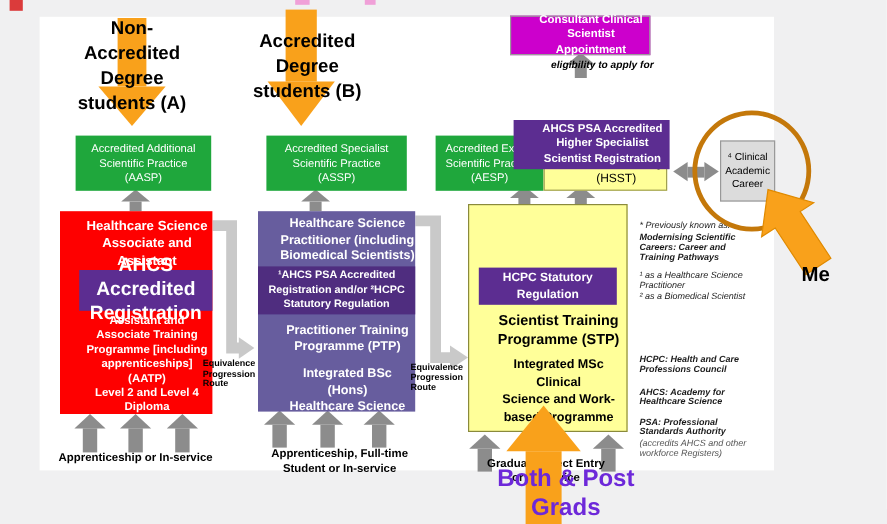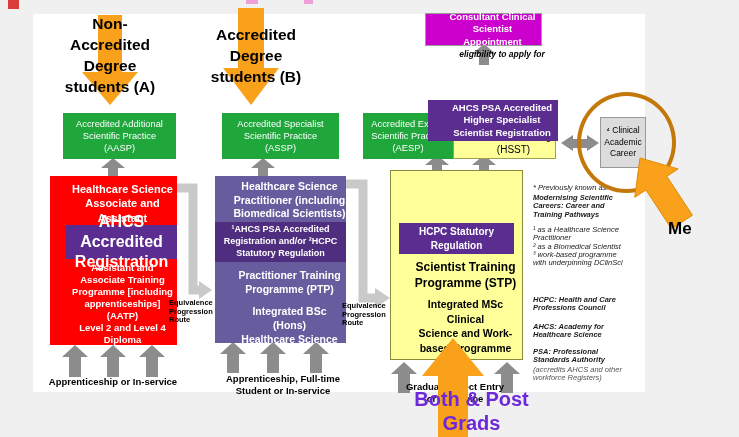--- a/index.html
+++ b/index.html
@@ -259,22 +259,20 @@
   </div>
   <div class="abs bold" style="left:668px;top:219px;width:50px;font-size:17px;z-index:4;color:#000;">Me</div>
 
   <div class="abs note pre" style="left:533px;top:184px;width:110px;">* Previously known as:</div>
   <div class="abs note b pre" style="left:533px;top:194px;width:110px;">Modernising Scientific
 Careers: Career and
 Training Pathways</div>
   <div class="abs note pre" style="left:533px;top:226px;width:110px;">¹ as a Healthcare Science
 Practitioner</div>
   <div class="abs note pre" style="left:533px;top:243px;width:110px;">² as a Biomedical Scientist</div>
-  <div class="abs note pre" style="left:533px;top:251px;width:110px;">³ work-based programme
-with underpinning DClinSci</div>
   <div class="abs note b pre" style="left:533px;top:296px;width:110px;">HCPC: Health and Care
 Professions Council</div>
   <div class="abs note b pre" style="left:533px;top:323px;width:110px;">AHCS: Academy for
 Healthcare Science</div>
   <div class="abs note b pre" style="left:533px;top:348px;width:110px;">PSA: Professional
 Standards Authority</div>
   <div class="abs note pre" style="left:533px;top:366px;width:110px;color:#555;">(accredits AHCS and other
 workforce Registers)</div>
 </div>
 

